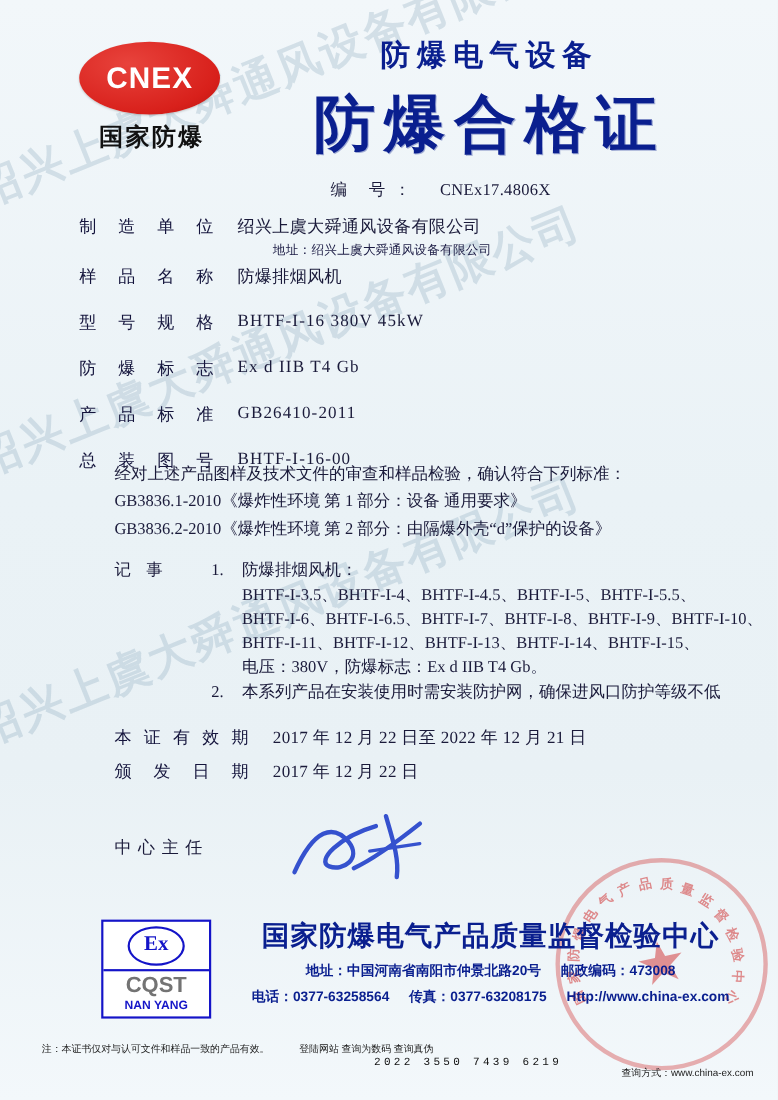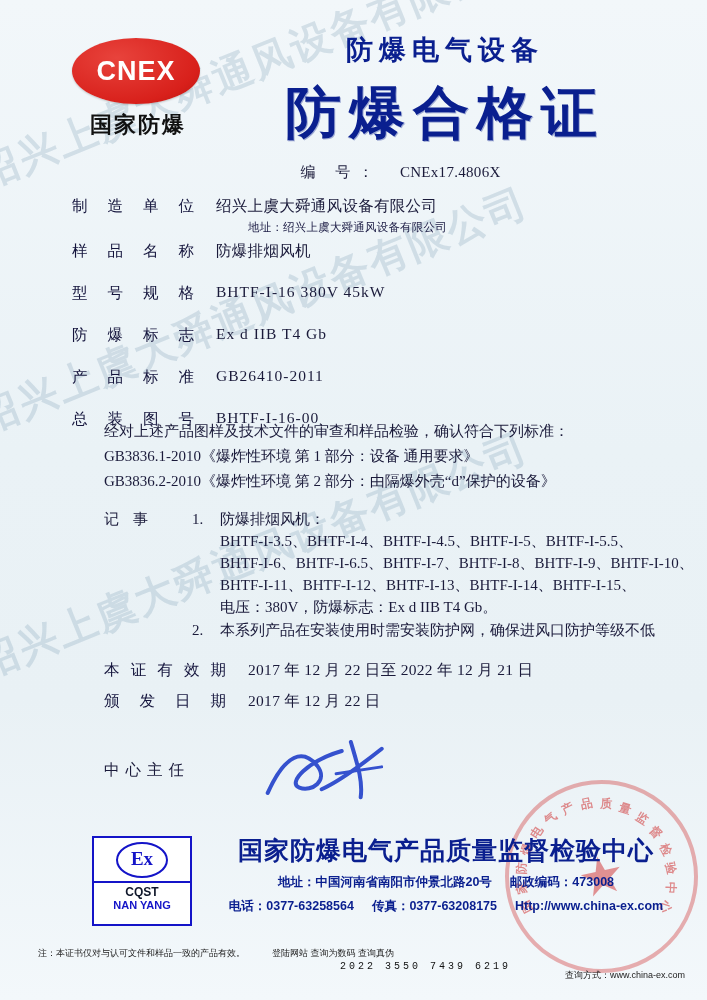--- a/index.html
+++ b/index.html
@@ -178,21 +178,21 @@
   }
   .ex-logo .exo{
     margin-top:4px;
     width:48px;height:32px;border:2px solid #1414c8;border-radius:50%;
     margin-left:auto;margin-right:auto;
     font-family:"Liberation Serif", serif;font-weight:bold;font-size:19px;color:#1414c8;
     line-height:30px;
   }
   .ex-logo .cqst{
     margin-top:3px;font-family:"Liberation Sans", sans-serif;font-weight:bold;
-    font-size:12px;color:#0f172a;border-top:2px solid #1414c8;padding-top:2px;
+    font-size:20px;color:#737373;border-top:2px solid #1414c8;padding-top:2px;
   }
   .ex-logo .ny{
     font-family:"Liberation Sans", sans-serif;font-weight:bold;font-size:11px;color:#1414c8;
   }
   .footer-main{
     position:absolute;left:170px;top:0;width:520px;text-align:center;
   }
   .f-title{
     font-size:25px;font-weight:bold;color:#0a1f8f;letter-spacing:1px;
     font-family:"Liberation Sans", sans-serif;

